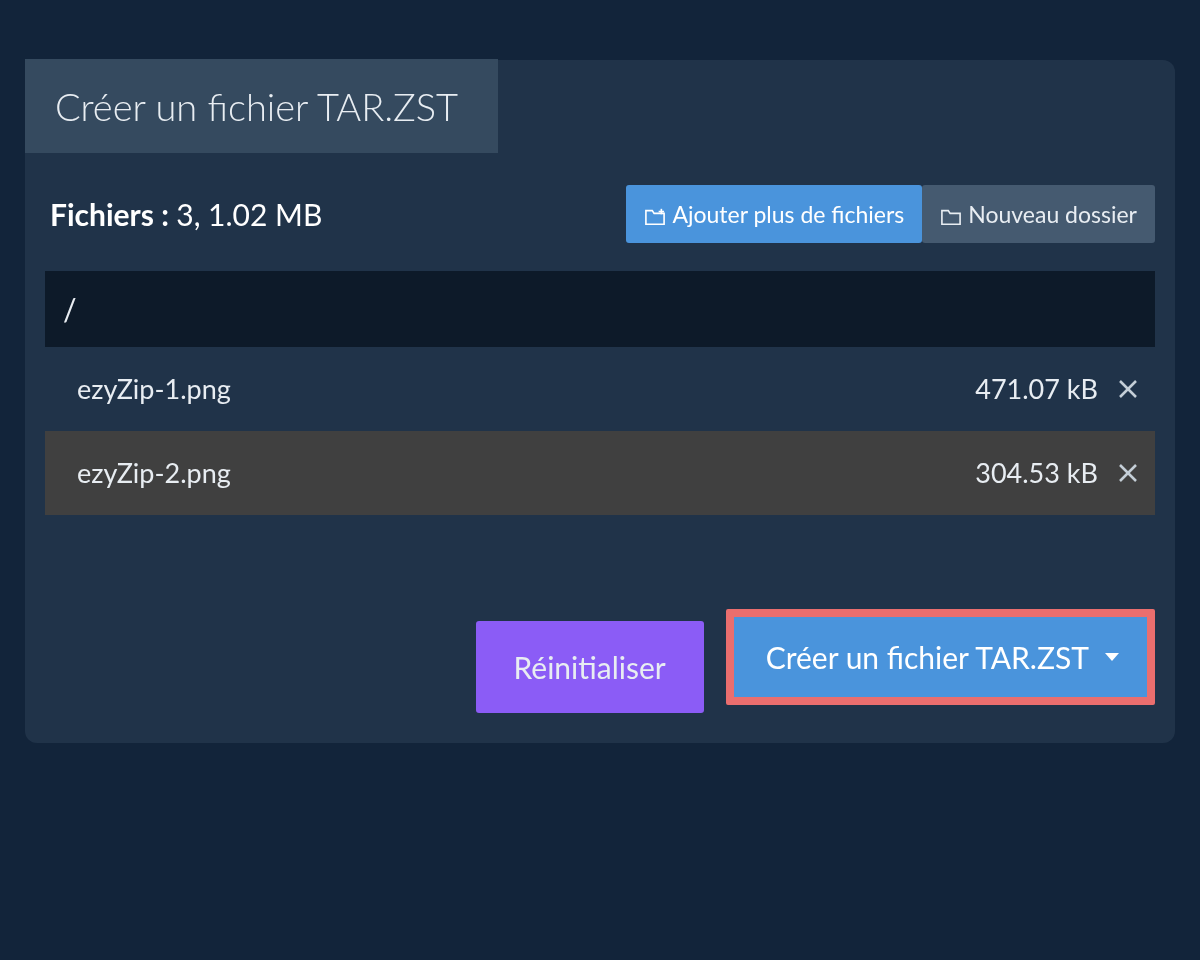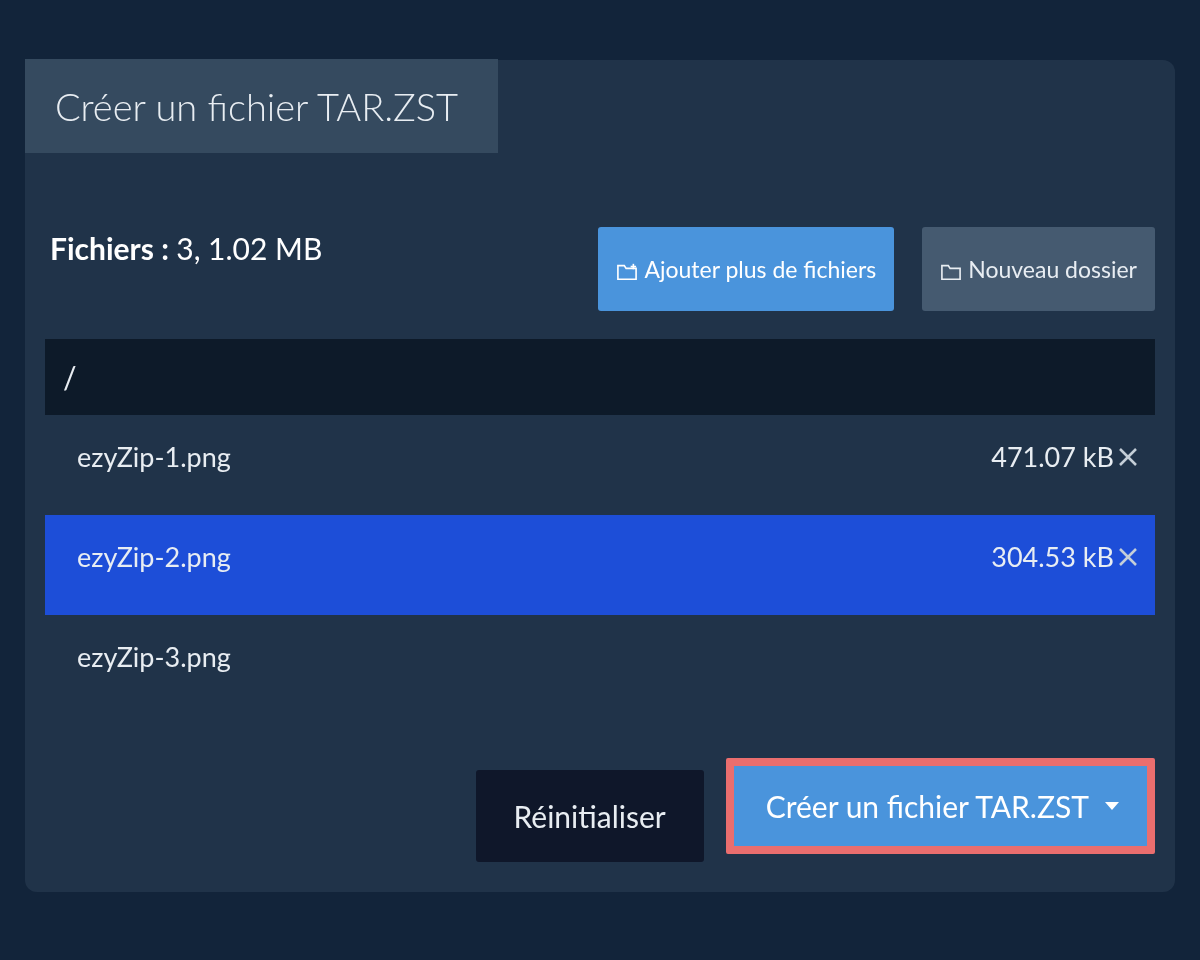--- a/index.html
+++ b/index.html
@@ -41,41 +41,40 @@
     .file-summary {
       font-size: 30px;
       font-weight: 700;
       color: #ffffff;
     }
     .file-summary-value {
       font-weight: 400;
     }
     .toolbar-actions {
       display: flex;
-      gap: 28px;
-      margin-top: 42px;
+      gap: 0;
     }
     .btn-primary {
       background: #4a94dc;
       color: #ffffff;
       border: none;
       padding: 15px 18px;
       font-size: 23px;
       border-radius: 3px;
       display: flex;
       align-items: center;
       gap: 6px;
       cursor: pointer;
       font-family: inherit;
     }
     .btn-secondary {
       background: #455a70;
       color: #e8edf2;
       border: none;
-      padding: 28px 18px;
+      padding: 15px 18px;
       font-size: 23px;
       border-radius: 3px;
       display: flex;
       align-items: center;
       gap: 6px;
       cursor: pointer;
       font-family: inherit;
     }
     .file-list {
       margin: 0 20px;
@@ -83,34 +82,34 @@
     .path-row {
       background: #0d1a29;
       padding: 20px 18px;
       font-size: 30px;
       color: #e8edf2;
     }
     .file-row {
       display: flex;
       justify-content: space-between;
       align-items: center;
-      padding: 25px 15px 42px 32px;
+      padding: 25px 15px 26px 32px;
       font-size: 27px;
     }
     .file-row.alt {
-      background: #1d4ed8;
+      background: #404040;
       align-items: flex-end;
     }
     .file-name {
       color: #e8edf2;
     }
     .file-right {
       display: flex;
       align-items: center;
-      gap: 2px;
+      gap: 18px;
       margin-left: 8px;
     }
     .file-size {
       color: #e8edf2;
       font-size: 27px;
     }
     .close-icon {
       width: 24px;
       height: 24px;
       cursor: pointer;
@@ -123,21 +122,21 @@
       stroke-width: 2.5;
     }
     .bottom-actions {
       display: flex;
       justify-content: flex-end;
       gap: 22px;
       padding: 35px 20px 0 20px;
       align-items: center;
     }
     .btn-reset {
-      background: #0f172a;
+      background: #8b5cf6;
       color: #e8edf2;
       border: none;
       padding: 28px 38px;
       font-size: 30px;
       border-radius: 3px;
       cursor: pointer;
       font-family: inherit;
       margin-top: 20px;
     }
     .btn-create-wrapper {
@@ -235,21 +234,20 @@
         <span class="close-icon">
           <svg viewBox="0 0 24 24" width="24" height="24">
               <line x1="4" y1="4" x2="20" y2="20"></line>
               <line x1="20" y1="4" x2="4" y2="20"></line>
             </svg>
         </span>
       </div>
     </div>
 
     <div class="file-row">
-      <span class="file-name">ezyZip-3.png</span>
     </div>
   </div>
 
   <div class="bottom-actions">
     <button class="btn-reset">
       <span>Réinitialiser</span>
     </button>
     <div class="btn-create-wrapper">
       <button class="btn-create">
         <span>Créer un fichier TAR.ZST</span>

